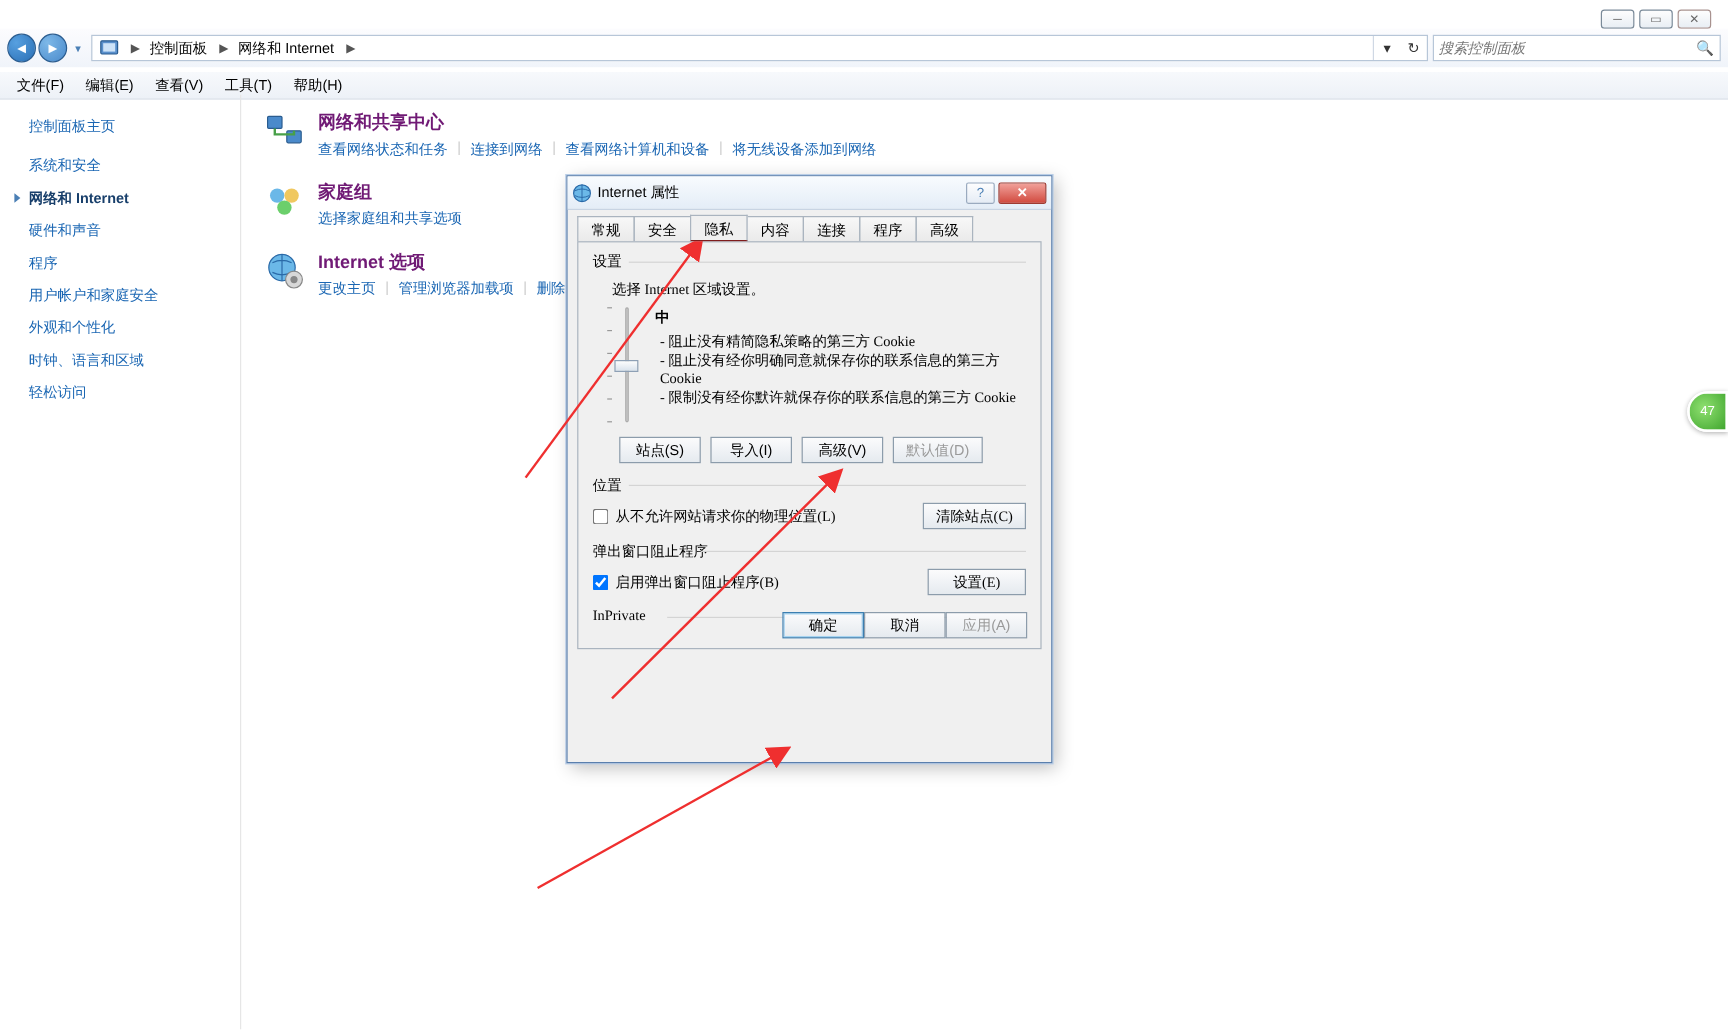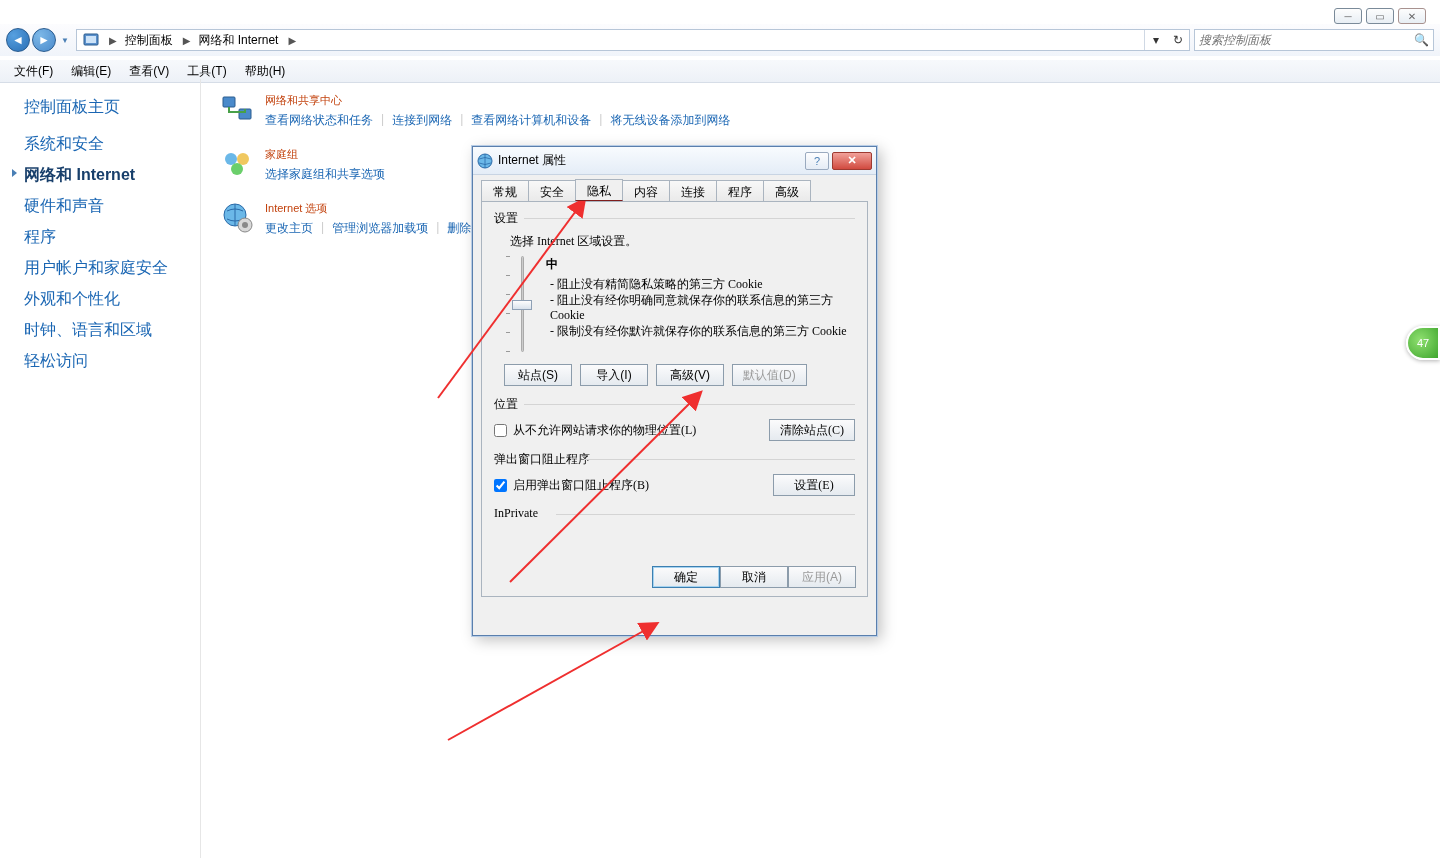--- a/index.html
+++ b/index.html
@@ -19,43 +19,43 @@
 .bc-right{margin-left:auto;display:flex;border-left:1px solid #cfd8e4}
 .bc-rbtn{width:22px;height:20px;display:flex;align-items:center;justify-content:center;color:#333}
 .search-box{width:240px;height:22px;border:1px solid #b7c6d8;background:#fff;display:flex;align-items:center;padding:0 4px}
 .search-box input{border:none;outline:none;flex:1;color:#888;font-style:italic;font-size:12px;font-family:inherit}
 .search-box .sicon{color:#4a7fb5}
 .menu-bar{position:absolute;top:60px;left:0;right:0;height:23px;background:linear-gradient(#f7f9fc,#edf1f7);border-bottom:1px solid #d6dde7;display:flex;align-items:center;padding:0 6px;gap:2px}
 .menu-item{padding:2px 8px}
 
 .content-area{position:absolute;top:79px;left:0;right:0;bottom:0;display:flex}
 .sidebar{width:200px;padding:18px 0 0 24px}
-.sidebar a{display:block;color:#1a66b3;text-decoration:none;margin-bottom:10px;font-size:16px}
+.sidebar a{display:block;color:#1a66b3;text-decoration:none;margin-bottom:10px;font-size:12px}
 .sidebar a.sel{color:#183f6b;font-weight:bold;position:relative}
 .sidebar a.sel::before{content:"";position:absolute;left:-12px;top:4px;width:0;height:0;border-top:4px solid transparent;border-bottom:4px solid transparent;border-left:5px solid #4a7fb5}
 .main-area{flex:1;padding:14px 20px;border-left:1px solid #e6e6e6}
 .category{display:flex;gap:12px;margin-bottom:18px;align-items:flex-start}
 .cat-icon{width:32px;height:32px;flex-shrink:0}
-.cat-body h2{font-size:11px;color:#c2410c;font-weight:normal;margin-bottom:4px}
+.cat-body h2{font-size:15px;color:#701a75;font-weight:bold;margin-bottom:4px}
 .cat-links{display:flex;gap:8px;flex-wrap:wrap;font-size:12px}
 .cat-links a{color:#1a66b3;text-decoration:none}
 .cat-links .sep{color:#ccc}
 
 .dialog{position:absolute;left:472px;top:146px;width:405px;height:490px;background:#f0f0f0;border:1px solid #5a7fad;box-shadow:0 0 0 1px #b8cde6,4px 4px 14px rgba(0,0,0,0.25)}
 .dlg-title{height:28px;background:linear-gradient(#f8fbfe,#e4edf7);display:flex;align-items:center;padding:0 4px;font-size:12px;border-bottom:1px solid #c8d4e3}
 .dlg-title-icon{width:16px;height:16px;margin-right:5px}
 .dlg-title-btns{margin-left:auto;display:flex;gap:3px}
 .dlg-tbtn{border:1px solid #9aaabf;border-radius:2px;background:linear-gradient(#fdfdfe,#e5ecf5);display:flex;align-items:center;justify-content:center;font-size:11px;font-family:sans-serif}
 .dlg-help{width:24px;height:18px;color:#4a7fb5}
 .dlg-close{width:40px;height:18px;background:linear-gradient(#f1a19a,#d14a3f);border-color:#9e3a31;color:#fff;font-weight:bold}
 .dlg-body{padding:4px 8px 8px}
 .tab-strip{height:22px;display:flex;position:relative;margin-bottom:0}
 .tab{padding:3px 11px;border:1px solid #aab4bf;background:linear-gradient(#f8f8f8,#e9e9e9);border-bottom:none;margin-right:-1px;font-size:12px;position:relative;top:1px}
 .tab.active{background:#f0f0f0;z-index:2;border-bottom:1px solid #7f1d1d;top:0}
-.tab-page{border:1px solid #aab4bf;background:#f0f0f0;padding:8px 12px 4px;height:396px;position:relative}
+.tab-page{border:1px solid #aab4bf;background:#f0f0f0;padding:8px 12px 4px;height:340px;position:relative}
 .group{margin-bottom:10px}
 .group-h{font-size:12px;display:block;position:relative;margin-bottom:6px}
 .group-h::after{content:"";position:absolute;left:30px;right:0;top:8px;border-top:1px solid #d4d4d4}
 .group-h.pos-h::after{left:30px}
 .group-h.pb-h::after{left:90px}
 .group-h.ip-h::after{left:62px}
 .desc{font-size:12px;margin:2px 0 6px 16px;font-family:SimSun}
 .slider-zone{display:flex;gap:20px;margin:6px 0 12px 18px}
 .slider-track{width:20px;height:96px;position:relative}
 .slider-track .rail{position:absolute;left:9px;top:0;bottom:0;width:3px;background:#ccc;border:1px solid #aaa;border-radius:2px}
@@ -231,21 +231,21 @@
               <div class="tick" style="top:95px"></div>
             <div class="thumb"></div>
           </div>
           <div class="slider-info">
             <div class="level">中</div>
             <div class="bull">- 阻止没有精简隐私策略的第三方 Cookie</div>
             <div class="bull">- 阻止没有经你明确同意就保存你的联系信息的第三方 Cookie</div>
             <div class="bull">- 限制没有经你默许就保存你的联系信息的第三方 Cookie</div>
           </div>
         </div>
-        <div class="btn-row" style="justify-content:flex-start;margin-left:10px">
+        <div class="btn-row" style="justify-content:flex-start;margin-left:22px">
           <button class="btn">站点(S)</button>
           <button class="btn">导入(I)</button>
           <button class="btn">高级(V)</button>
           <button class="btn" disabled="">默认值(D)</button>
         </div>
       </div>
       <div class="group">
         <span class="group-h pos-h">位置</span>
         <div class="chk-row">
           <input type="checkbox" style="">

